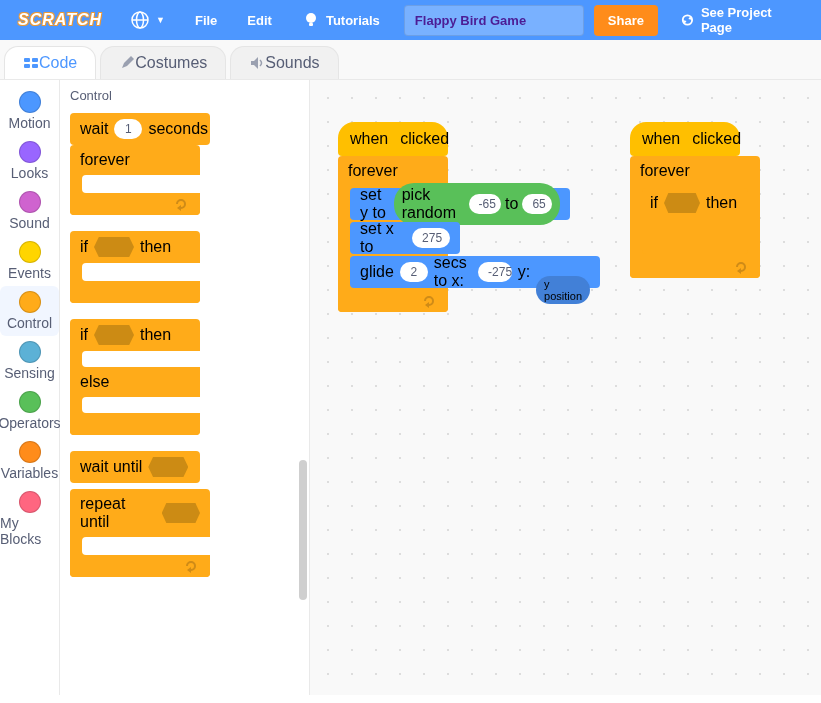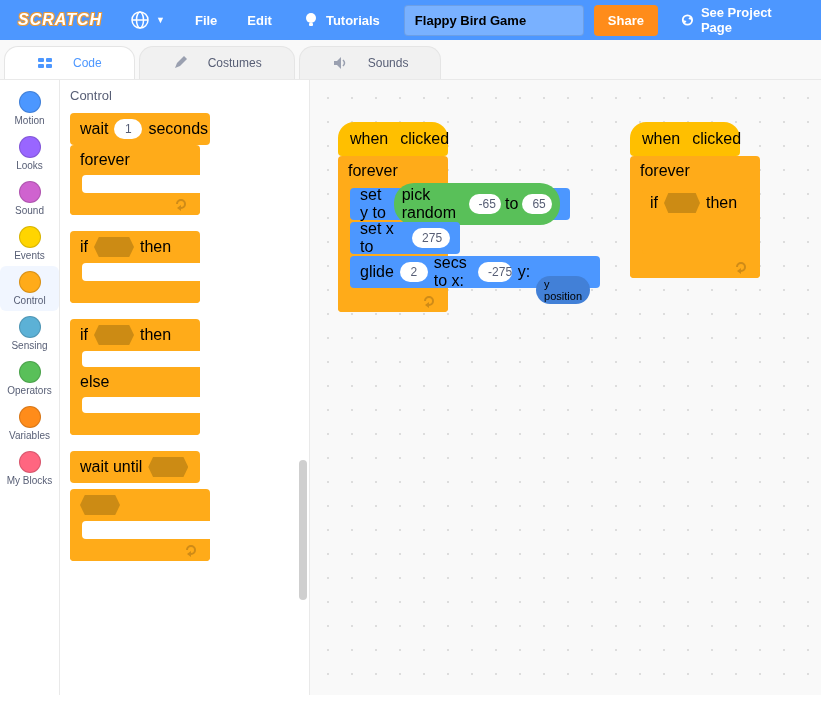--- a/index.html
+++ b/index.html
@@ -2,34 +2,34 @@
 <html><head>
 <meta charset="utf-8">
 <style>
 * { margin: 0; padding: 0; box-sizing: border-box; font-family: "Helvetica Neue", Arial, sans-serif; }
 body { width: 821px; height: 703px; overflow: hidden; background: #fff; }
 
 
 .header { background: #4d97ff; height: 40px; display: flex; align-items: center; padding: 0 10px; gap: 10px; }
 .logo { color: #fff; font-weight: 800; font-size: 16px; font-style: italic; letter-spacing: 1px; padding: 0 8px; text-shadow: 1px 1px 0 #e8993c, -1px -1px 0 #e8993c, 1px -1px 0 #e8993c, -1px 1px 0 #e8993c; }
 .header-item { color: #fff; font-size: 13px; font-weight: 600; padding: 0 10px; height: 100%; display: flex; align-items: center; cursor: pointer; gap: 6px; }
-.project-name { background: rgba(255,255,255,0.25); border: 1px solid rgba(0,0,0,0.1); border-radius: 4px; padding: 7px 10px; color: #000000; font-size: 13px; font-weight: 600; width: 180px; margin-left: 4px; }
+.project-name { background: rgba(255,255,255,0.25); border: 1px solid rgba(0,0,0,0.1); border-radius: 4px; padding: 7px 10px; color: #4c1d95; font-size: 13px; font-weight: 600; width: 180px; margin-left: 4px; }
 .share-btn { background: #ff8c1a; color: #fff; border: none; border-radius: 4px; padding: 8px 14px; font-size: 13px; font-weight: 600; cursor: pointer; }
 .see-page { display: flex; align-items: center; gap: 6px; color: #fff; font-size: 13px; font-weight: 600; padding: 8px 12px; cursor: pointer; }
 
 
 .tabs { display: flex; background: #f9f9f9; border-bottom: 1px solid #e9e9e9; height: 40px; padding-left: 4px; }
-.tab { display: flex; align-items: center; gap: 20px; padding: 0 32px; font-size: 12px; color: #575e75; border: 1px solid #e5e5e5; border-bottom: none; border-radius: 14px 14px 0 0; background: #f1f1f1; margin-right: 4px; cursor: pointer; margin-top: 6px; }
+.tab { display: flex; align-items: center; gap: 0; padding: 0 18px; font-size: 16px; color: #575e75; border: 1px solid #e5e5e5; border-bottom: none; border-radius: 14px 14px 0 0; background: #f1f1f1; margin-right: 4px; cursor: pointer; margin-top: 6px; }
 .tab.active { background: #fff; color: #4d97ff; }
 .tab-icon { width: 16px; height: 16px; }
 
 
 .main { display: flex; height: 615px; }
 .categories { width: 60px; background: #fff; border-right: 1px solid #e9e9e9; display: flex; flex-direction: column; align-items: center; padding-top: 6px; }
-.cat { display: flex; flex-direction: column; align-items: center; gap: 2px; padding: 5px 0; width: 100%; cursor: pointer; font-size: 10px; color: #575e75; border-radius: 6px; }
+.cat { display: flex; flex-direction: column; align-items: center; gap: 2px; padding: 5px 0; width: 100%; cursor: pointer; font-size: 14px; color: #575e75; border-radius: 6px; }
 .cat.active { background: #f1f6ff; }
 .cat-circle { width: 22px; height: 22px; border-radius: 50%; border: 1px solid rgba(0,0,0,0.15); }
 
 .palette { width: 250px; background: #fff; border-right: 1px solid #e9e9e9; padding: 8px 10px; position: relative; overflow: hidden; }
 .palette-title { font-size: 13px; color: #575e75; font-weight: 500; margin-bottom: 10px; }
 .palette-scrollbar { position: absolute; right: 2px; top: 380px; width: 8px; height: 140px; background: #cfcfcf; border-radius: 4px; }
 
 .workspace { flex: 1; background: #f9f9f9; position: relative; background-image: radial-gradient(#ddd 1px, transparent 1px); background-size: 24px 24px; background-position: 6px 6px; }
 .stack-row { display: flex; align-items: center; gap: 6px; padding: 8px 10px; height: 32px; border-radius: 4px; position: relative; }
 .control-bg { background: #ffab19; }
@@ -198,20 +198,21 @@
       <div class="c-bottom control-bg"></div>
     </div>
 
     <div class="stack-row control-bg" style="width:130px;">
       <span>wait until</span>
       <div class="hex-slot"></div>
     </div>
 
     <div class="c-wrap" style="width:140px; margin-top:6px;">
       <div class="c-top">
+          <span>repeat until</span>
           <div class="hex-slot"></div>
         </div>
       <div class="c-body" style="min-height:18px; background:#fff; border-radius:4px 0 0 4px; margin-left:12px;"></div>
       <div class="c-bottom control-bg">
           <svg class="loop-arrow" viewBox="0 0 16 14">
             <path d="M2 7 A5 5 0 1 1 7 12 L7 14 L3 11 L7 8 L7 10 A3 3 0 1 0 4 7 Z" fill="#cf8b17"></path>
           </svg>
         </div>
     </div>
 

